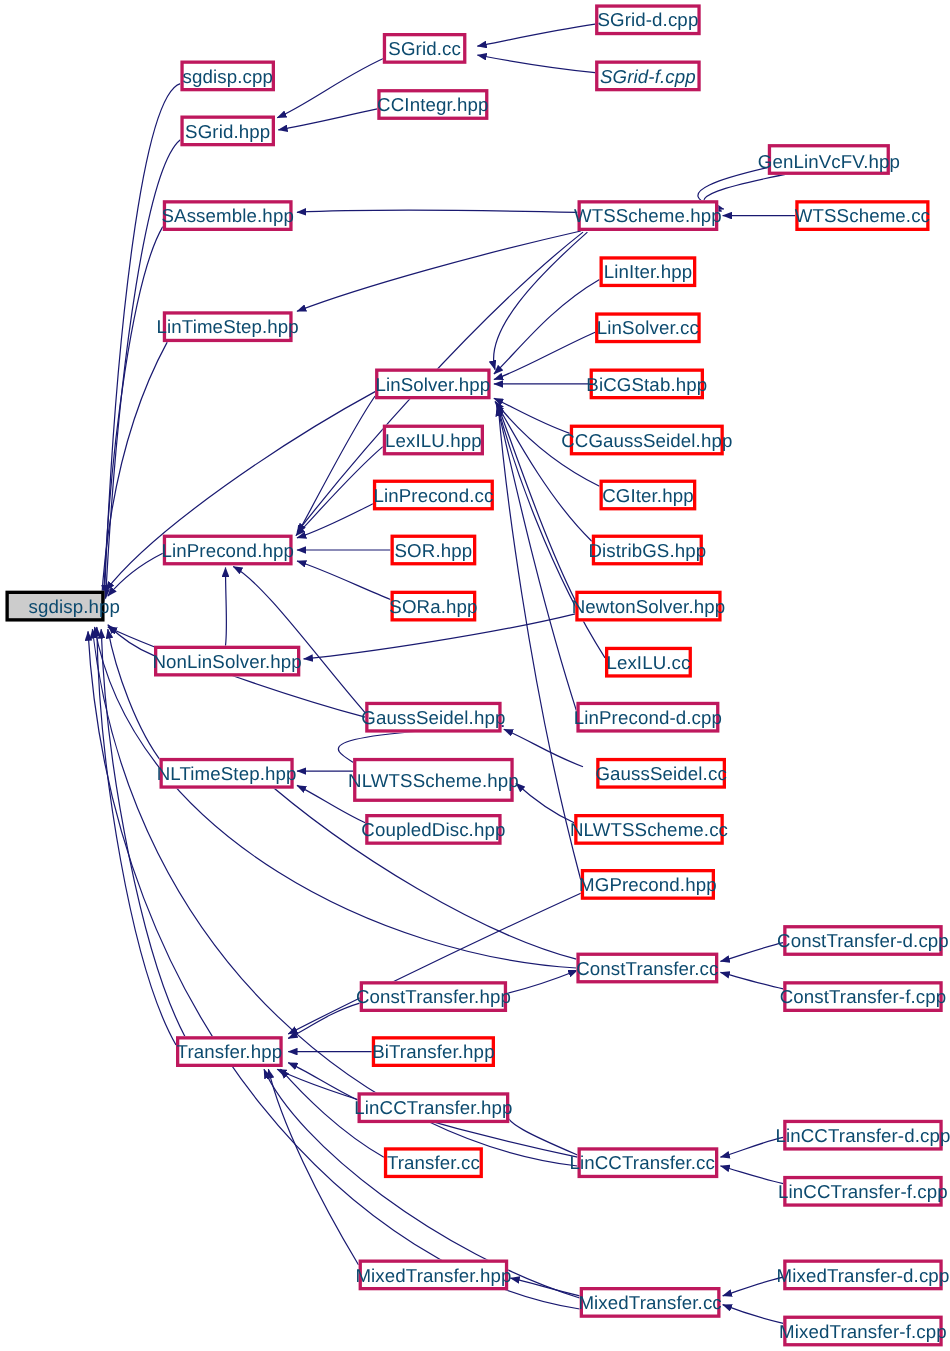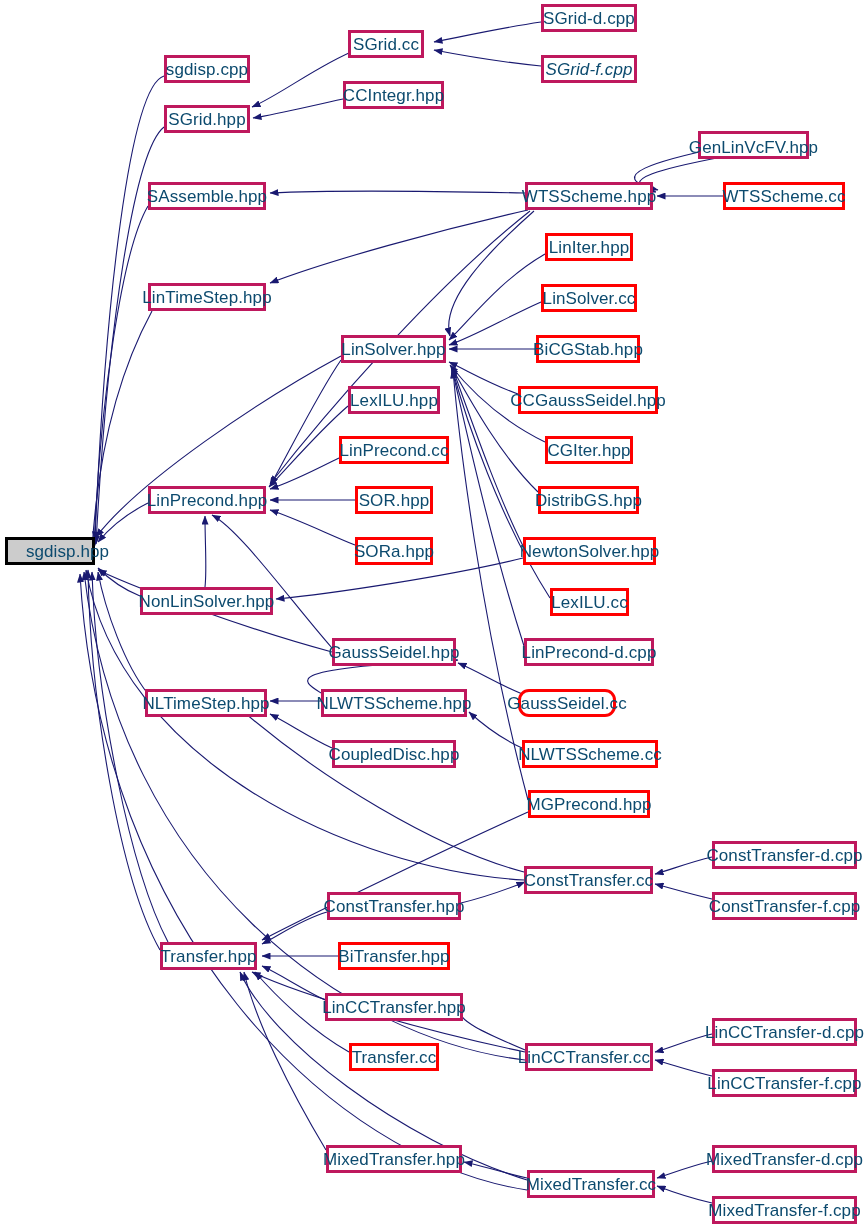--- a/index.html
+++ b/index.html
@@ -213,24 +213,24 @@
       </div>
       <div class="node" style="left: 332px; top: 638px; width: 124px; height: 28px;">
         <span>GaussSeidel.hpp</span>
       </div>
       <div class="node" style="left: 524px; top: 638px; width: 130px; height: 28px;">
         <span>LinPrecond-d.cpp</span>
       </div>
       <div class="node" style="left: 145px; top: 689px; width: 122px; height: 28px;">
         <span>NLTimeStep.hpp</span>
       </div>
-      <div class="node" style="left: 321px; top: 689px; width: 146px; height: 28px;">
+      <div class="node" style="left: 321px; top: 689px; width: 146px; height: 40px;">
         <span>NLWTSScheme.hpp</span>
       </div>
-      <div class="node red" style="left: 518px; top: 689px; width: 98px; height: 28px; border-radius: 11px;">
+      <div class="node red" style="left: 542px; top: 689px; width: 118px; height: 28px;">
         <span>GaussSeidel.cc</span>
       </div>
       <div class="node" style="left: 332px; top: 740px; width: 124px; height: 28px;">
         <span>CoupledDisc.hpp</span>
       </div>
       <div class="node red" style="left: 522px; top: 740px; width: 136px; height: 28px;">
         <span>NLWTSScheme.cc</span>
       </div>
       <div class="node red" style="left: 528px; top: 790px; width: 122px; height: 28px;">
         <span>MGPrecond.hpp</span>

